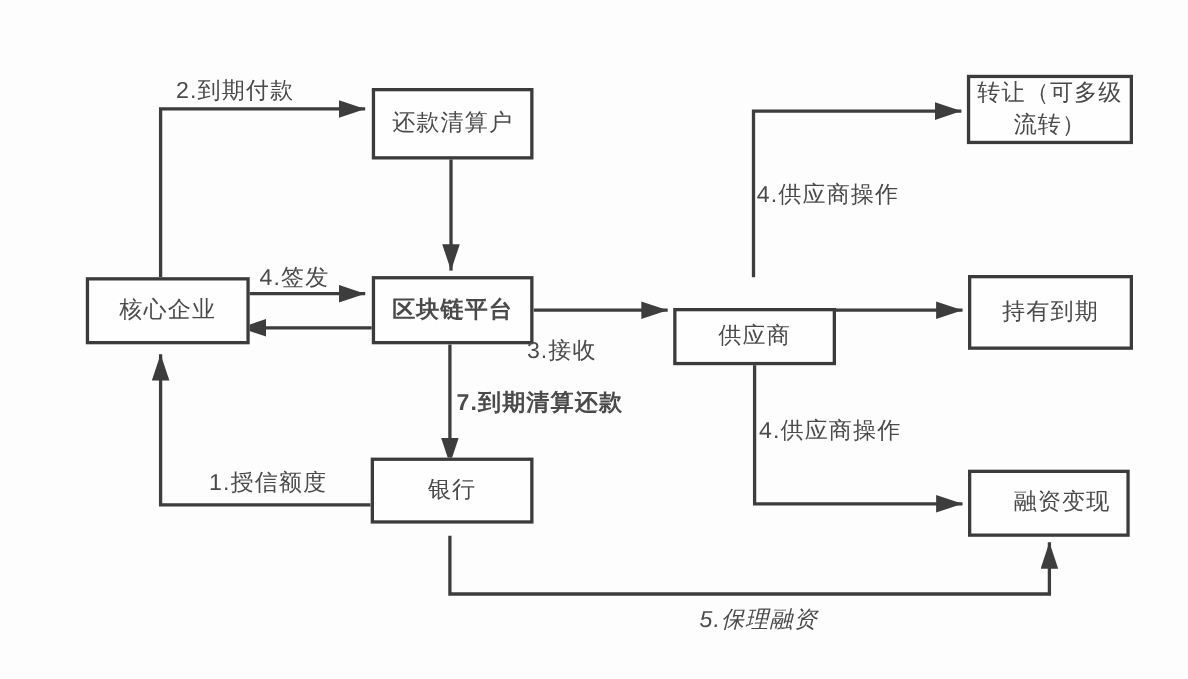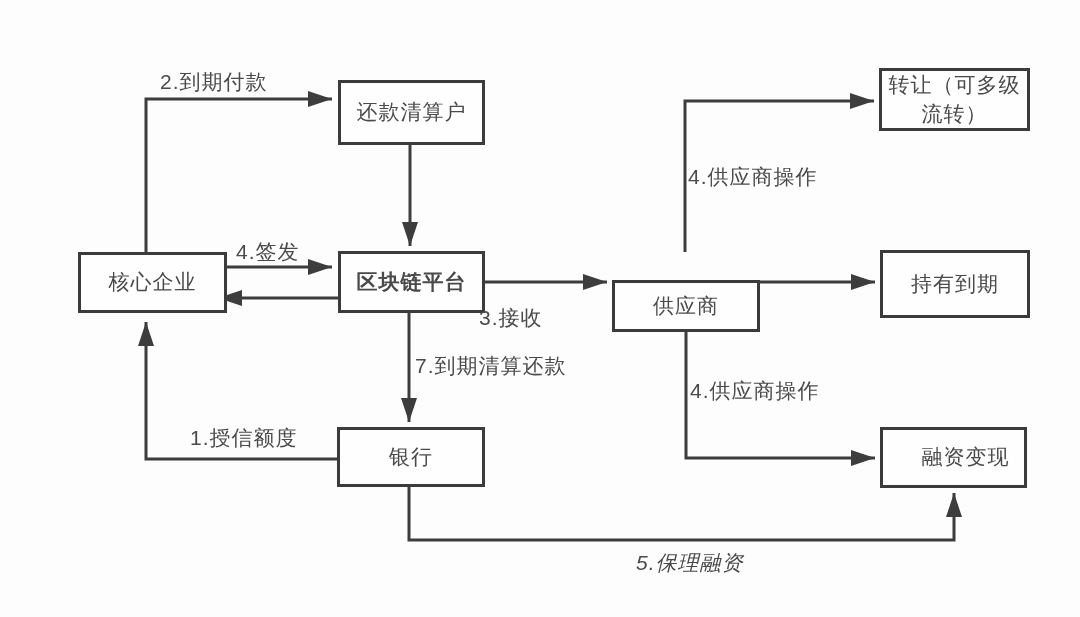--- a/index.html
+++ b/index.html
@@ -83,39 +83,39 @@
 
     <polyline points="409,487 409,540 954,540 954,493" marker-end="url(#ah)"></polyline>
   </svg>
 
   <div class="node" style="left:78px; top:252px; width:149px; height:61px;">核心企业</div>
 
   <div class="node" style="left:338px; top:68px; width:147px; height:65px;margin-top:12px;">还款清算户</div>
 
   <div class="node" style="left:338px; top:251px; width:147px; height:62px;font-weight:bold;">区块链平台</div>
 
-  <div class="node" style="left:337px; top:427px; width:148px; height:60px;">银行</div>
+  <div class="node" style="left:337px; top:416px; width:148px; height:60px;">银行</div>
 
   <div class="node" style="left:612px; top:252px; width:148px; height:52px;margin-top:28px;">供应商</div>
 
   <div class="node" style="left:879px; top:68px; width:151px; height:63px; padding:0 0;">转让（可多级流转）</div>
 
   <div class="node" style="left:880px; top:250px; width:150px; height:68px;">持有到期</div>
 
   <div class="node" style="left:880px; top:427px; width:147px; height:61px;padding-left:24px;">融资变现</div>
 
   <div class="edge-label" style="left:160px; top:68px;">2.到期付款</div>
 
   <div class="edge-label" style="left:236px; top:238px;">4.签发</div>
 
   <div class="edge-label" style="left:479px; top:256px;margin-top:48px;">3.接收</div>
 
   <div class="edge-label" style="left:688px; top:163px;">4.供应商操作</div>
 
-  <div class="edge-label" style="left:415px; top:352px;">7.到期清算还款</div>
+  <div class="edge-label" style="left:415px; top:352px;font-weight:bold;">7.到期清算还款</div>
 
   <div class="edge-label" style="left:690px; top:377px;">4.供应商操作</div>
 
   <div class="edge-label" style="left:190px; top:424px;text-align:right;">1.授信额度</div>
 
   <div class="edge-label" style="left:636px; top:549px;font-style:italic;">5.保理融资</div>
 
 </div>
 
 </body></html>

